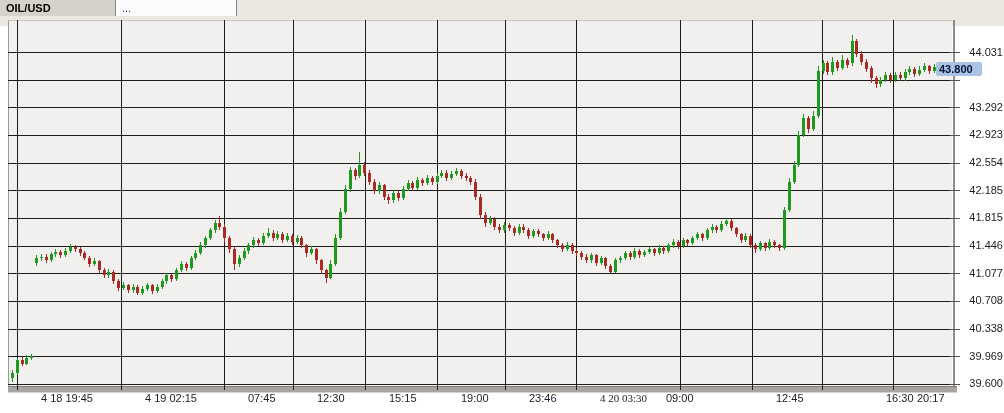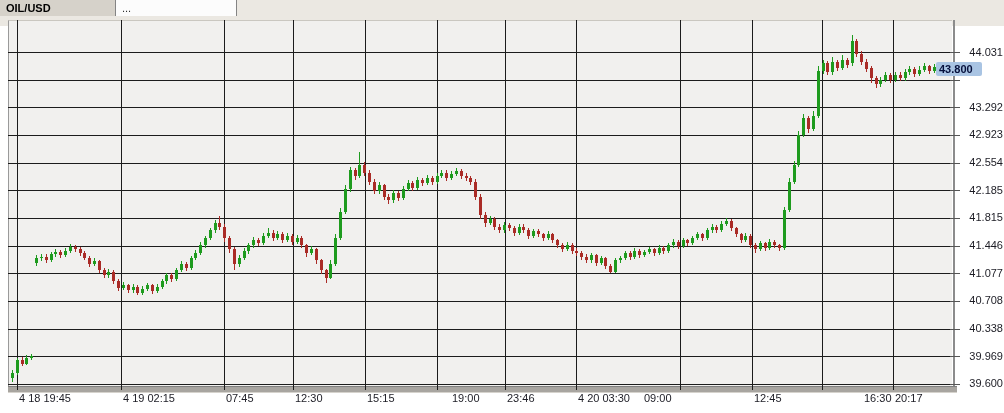--- a/index.html
+++ b/index.html
@@ -13,21 +13,21 @@
   .tab.more{left:116px;width:121px;background:#fcfcfc;color:#333;}
   
   .plot{position:absolute;left:8px;top:20px;width:944px;height:366px;background:#f1f0ee;
         border-left:1px solid #9a9a9a;border-top:1px solid #cac7c0;box-sizing:border-box;}
   .axis-border{position:absolute;left:953px;top:20px;width:2px;height:366px;background:#8c8c8c;}
   .xbar{position:absolute;left:8px;top:386px;width:949px;height:5px;background:#a8a5a0;
         border-top:1px solid #7e7e7e;border-bottom:1px solid #d6d3cd;box-sizing:content-box;}
   svg.layer{position:absolute;left:0;top:0;pointer-events:none;}
   .ylab{position:absolute;left:959px;width:44px;height:13px;font-size:11px;color:#1c1c24;
         text-align:right;white-space:nowrap;}
-  .xlab{position:absolute;top:392px;height:13px;font-size:11px;color:#1c1c24;white-space:nowrap;}
+  .xlab{position:absolute;top:392px;height:13px;font-size:11px;color:#1c1c24;white-space:nowrap;margin-left:22px;}
   .badge{position:absolute;left:936px;width:46px;height:14px;background:#a9c4e3;border-radius:2px;
          font-size:11px;font-weight:bold;color:#06103c;line-height:14px;padding-left:3px;
          box-sizing:border-box;z-index:5;}
 </style>
 </head>
 <body>
 
 <div class="screen">
 
   <div class="tabbar">
@@ -485,23 +485,23 @@
       <div class="ylab" style="top: 322.106px;">40.338</div>
       <div class="ylab" style="top: 349.744px;">39.969</div>
       <div class="ylab" style="top: 377.382px;">39.600</div>
     </div>
   <div id="x-axis">
       <div class="xlab" style="left: 19px;">4 18 19:45</div>
       <div class="xlab" style="left: 123px;">4 19 02:15</div>
       <div class="xlab" style="left: 226px;">07:45</div>
       <div class="xlab" style="left: 295px;">12:30</div>
       <div class="xlab" style="left: 367px;">15:15</div>
-      <div class="xlab" style="left: 452px;">19:00</div>
+      <div class="xlab" style="left: 439px;">19:00</div>
       <div class="xlab" style="left: 507px;">23:46</div>
-      <div class="xlab" style="left: 578px;">4 20 03:30</div>
+      <div class="xlab" style="left: 578px; font-family: Liberation Serif, serif;">4 20 03:30</div>
       <div class="xlab" style="left: 644px;">09:00</div>
       <div class="xlab" style="left: 754px;">12:45</div>
       <div class="xlab" style="left: 864px;">16:30</div>
       <div class="xlab" style="left: 895px;">20:17</div>
     </div>
 
   <div class="badge" id="price-badge" style="top: 62.3019px;">
     <span>43.800</span>
   </div>
 

